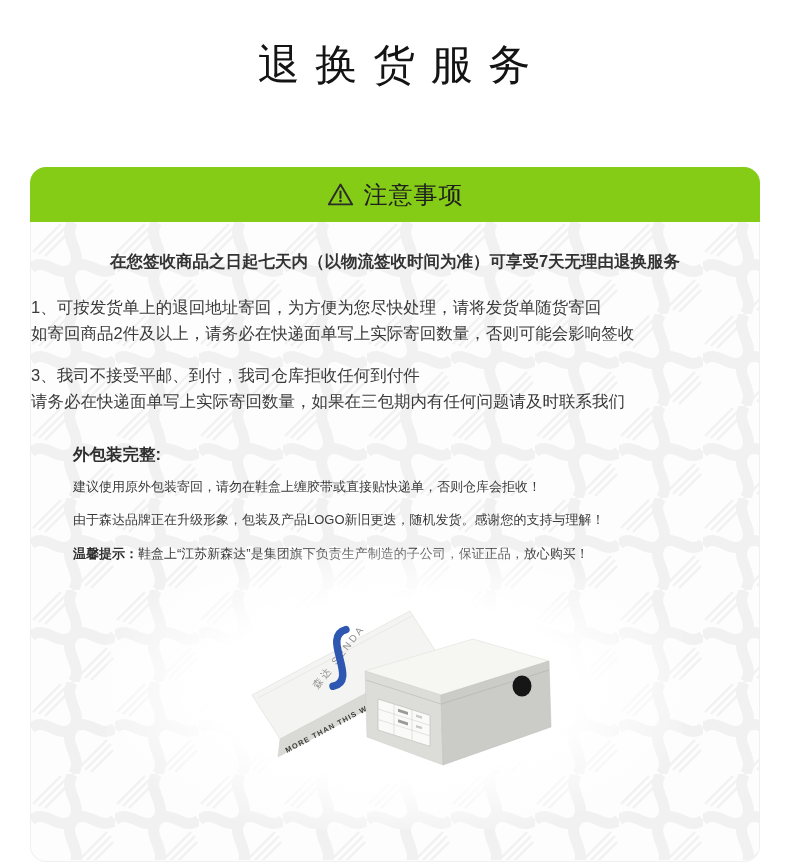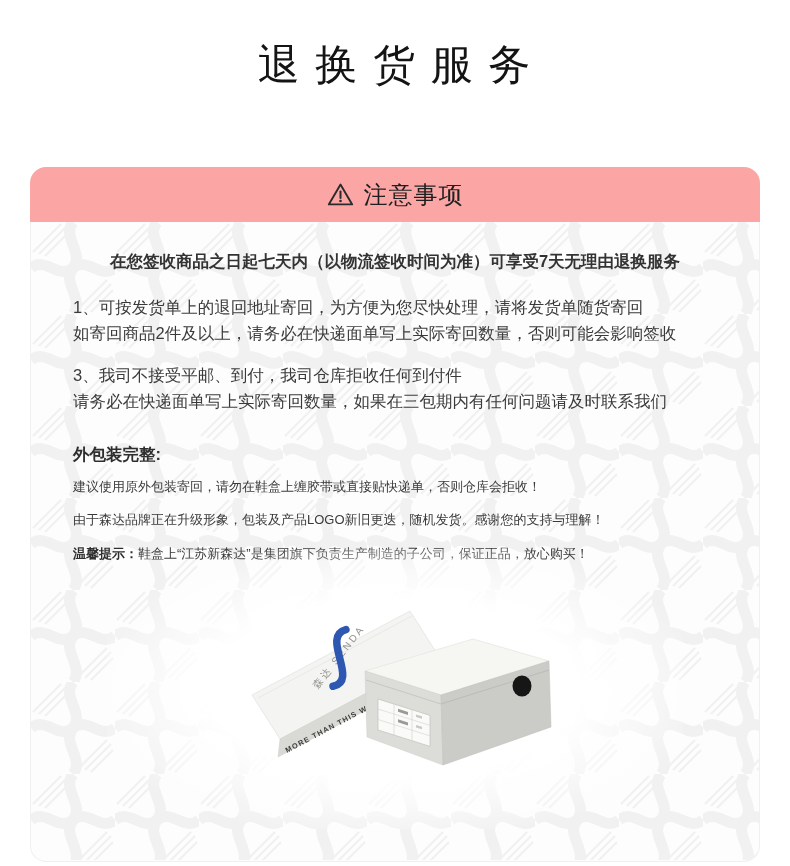--- a/index.html
+++ b/index.html
@@ -6,37 +6,37 @@
   body{
     width:790px;height:866px;background:#ffffff;position:relative;overflow:hidden;
     font-family:"Liberation Sans","DejaVu Sans",sans-serif;color:#383838;
   }
   .page-title{
     padding-top:41px;text-align:center;font-size:42px;line-height:48px;
     font-weight:500;color:#141414;letter-spacing:2px;
   }
   .panel{position:absolute;left:30px;top:167px;width:730px;}
   .panel-header{
-    height:55px;background:#fca5a5;border-radius:16px 16px 0 0;
+    height:55px;background:#84cc16;border-radius:16px 16px 0 0;
     display:flex;align-items:center;justify-content:center;gap:10px;
     font-size:24px;color:#1f1f1f;letter-spacing:1px;font-weight:400;
   }
   .warn-icon{display:flex;align-items:center;}
   .panel-body{
     position:relative;height:640px;background:#fdfdfd;
     border:1px solid #f0f0ef;border-top:none;box-sizing:border-box;
     border-radius:0 0 16px 16px;overflow:hidden;
   }
   .pattern-layer{position:absolute;left:0;top:0;width:100%;height:100%;}
   .content{position:relative;}
   .intro{
     margin:27px 16px 0;text-align:center;font-size:16.5px;line-height:25px;
     font-weight:600;color:#333333;
   }
-  .para{margin-left:42px;margin-right:30px;font-size:16.5px;line-height:26px;color:#3a3a3a;}
+  .para{margin-right:30px;font-size:16.5px;line-height:26px;color:#3a3a3a;}
   .para.p1{margin-top:20px;}
   .para.p2{margin-top:21px;}
   .para.p3{margin-top:16px;}
   .reminder-heading{margin:27px 0 0 42px;font-size:16.5px;line-height:26px;font-weight:700;color:#2e2e2e;}
   .reminder-line{margin:7px 30px 0 42px;font-size:13px;line-height:26px;color:#3a3a3a;}
   .tip-line{margin-top:8px;}
   .tip-label{font-weight:700;color:#2e2e2e;}
   .boxes-wrap{position:relative;width:336px;height:196px;margin:12px auto 0;}
   .boxes-glow{
     position:absolute;left:-120px;top:-30px;width:576px;height:280px;

